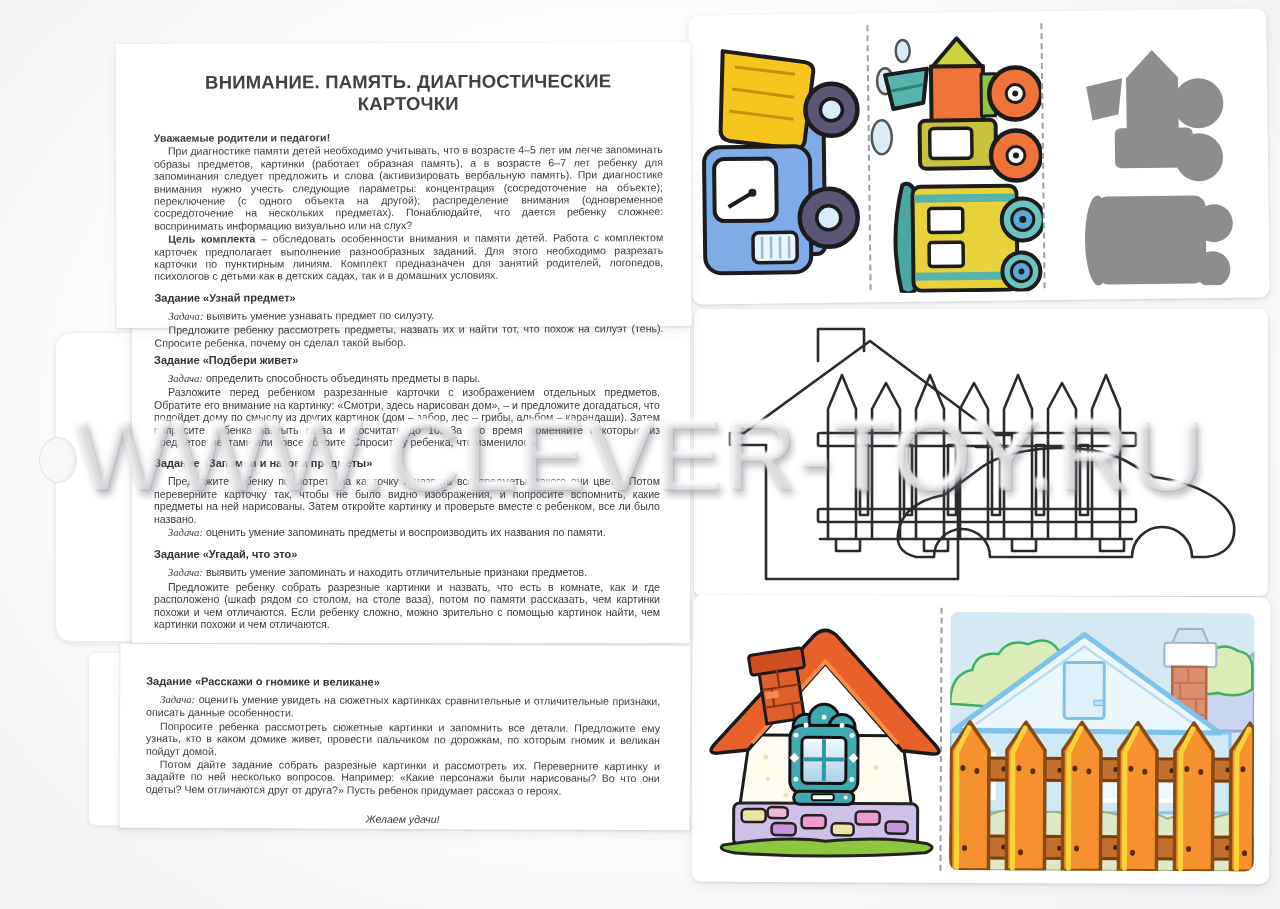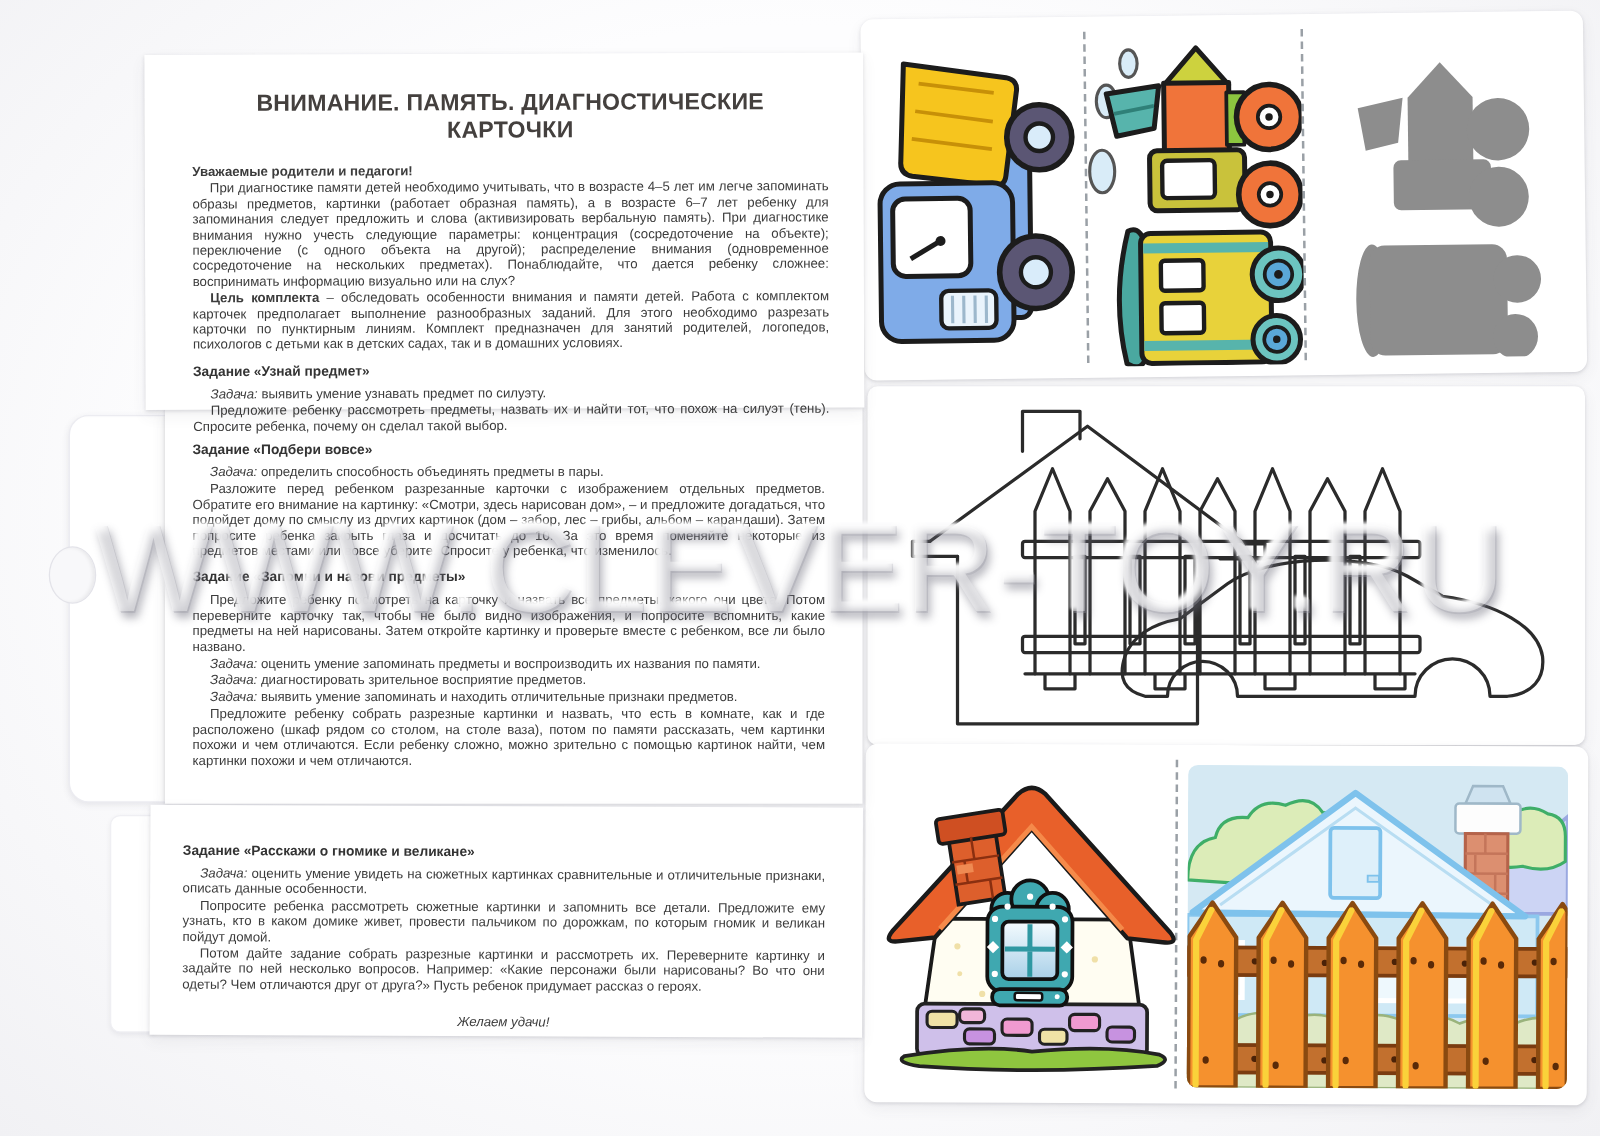--- a/index.html
+++ b/index.html
@@ -17,21 +17,21 @@
     box-shadow:inset -8px 0 10px -8px rgba(0,0,0,.10),0 2px 5px rgba(70,70,90,.10);}
   .flap .notch{position:absolute;left:-17px;top:104px;width:36px;height:44px;border-radius:50%;
     background:#f8f8fa;border:1px solid #e3e3e9;box-shadow:inset -2px 0 3px rgba(0,0,0,.06);}
   .flap2{position:absolute;left:88px;top:652px;width:34px;height:172px;background:#fff;
     border:1px solid #efeff3;border-radius:8px 0 0 8px;z-index:3;box-shadow:0 2px 4px rgba(70,70,90,.08);}
   .sheet h1{font-size:18.5px;line-height:22px;text-align:center;margin:0;color:#44403e;letter-spacing:.2px;}
   .sheet h2{font-size:11px;line-height:13px;margin:9px 0 5px;color:#333;}
   .sheet p{margin:0 0 1px;font-size:10.6px;line-height:12.4px;text-align:justify;}
   .ind{text-indent:14px;}
   .greet{font-weight:bold;margin-top:16px !important;text-align:left !important;}
-  .goal i{font-style:italic;}
+  .goal i{font-style:italic;font-family:Liberation Serif, serif;}
   .farewell{text-align:center !important;font-style:italic;margin-top:17px !important;text-indent:0 !important;}
   
   .watermark{position:absolute;left:0;width:1280px;top:398px;z-index:50;pointer-events:none;
     text-align:center;font-weight:normal;font-size:101px;letter-spacing:1px;
     color:rgba(255,255,255,.40);
     text-shadow:3px 5px 7px rgba(105,105,120,.48),-2px -2px 3px rgba(255,255,255,.95),1px 1px 0 rgba(185,185,195,.35);}
   
   .card1{left:690px;top:12px;width:578px;height:289px;border-radius:10px;transform:rotate(-.7deg);}
   .card2{left:694px;top:309px;width:574px;height:287px;border-radius:8px;}
   .card3{left:692px;top:596px;width:578px;height:287px;border-radius:10px;transform:rotate(.25deg);}
@@ -54,27 +54,27 @@
     <h1>ВНИМАНИЕ. ПАМЯТЬ. ДИАГНОСТИЧЕСКИЕ КАРТОЧКИ</h1>
     <p class="greet">Уважаемые родители и педагоги!</p>
     <p class="ind">При диагностике памяти детей необходимо учитывать, что в возрасте 4–5 лет им легче запоминать образы предметов, картинки (работает образная память), а в возрасте 6–7 лет ребенку для запоминания следует предложить и слова (активизировать вербальную память). При диагностике внимания нужно учесть следующие параметры: концентрация (сосредоточение на объекте); переключение (с одного объекта на другой); распределение внимания (одновременное сосредоточение на нескольких предметах). Понаблюдайте, что дается ребенку сложнее: воспринимать информацию визуально или на слух?</p>
     <p class="ind"><b>Цель комплекта</b><span> – обследовать особенности внимания и памяти детей. Работа с комплектом карточек предполагает выполнение разнообразных заданий. Для этого необходимо разрезать карточки по пунктирным линиям. Комплект предназначен для занятий родителей, логопедов, психологов с детьми как в детских садах, так и в домашних условиях.</span></p>
     <h2>Задание «Узнай предмет»</h2>
     <p class="ind goal"><i>Задача:</i><span> выявить умение узнавать предмет по силуэту.</span></p>
     <p class="ind">Предложите ребенку рассмотреть предметы, назвать их и найти тот, что похож на силуэт (тень). Спросите ребенка, почему он сделал такой выбор.</p>
   </section>
 
   <section class="sheet sheet2">
-    <h2>Задание «Подбери вовсе»</h2>
+    <h2>Задание «Подбери живет»</h2>
     <p class="ind goal"><i>Задача:</i><span> определить способность объединять предметы в пары.</span></p>
     <p class="ind">Разложите перед ребенком разрезанные карточки с изображением отдельных предметов. Обратите его внимание на картинку: «Смотри, здесь нарисован дом», – и предложите догадаться, что подойдет дому по смыслу из других картинок (дом – забор, лес – грибы, альбом – карандаши). Затем попросите ребенка закрыть глаза и досчитать до 10. За это время поменяйте некоторые из предметов местами или вовсе уберите. Спросите у ребенка, что изменилось.</p>
     <h2>Задание «Запомни и назови предметы»</h2>
     <p class="ind">Предложите ребенку посмотреть на карточку и назвать все предметы, какого они цвета. Потом переверните карточку так, чтобы не было видно изображения, и попросите вспомнить, какие предметы на ней нарисованы. Затем откройте картинку и проверьте вместе с ребенком, все ли было названо.</p>
     <p class="ind goal"><i>Задача:</i><span> оценить умение запоминать предметы и воспроизводить их названия по памяти.</span></p>
-    <p class="ind goal"><i>Задача:</i><span> диагностировать зрительное восприятие предметов.</span></p>
+    <h2>Задание «Угадай, что это»</h2>
     <p class="ind goal"><i>Задача:</i><span> выявить умение запоминать и находить отличительные признаки предметов.</span></p>
     <p class="ind">Предложите ребенку собрать разрезные картинки и назвать, что есть в комнате, как и где расположено (шкаф рядом со столом, на столе ваза), потом по памяти рассказать, чем картинки похожи и чем отличаются. Если ребенку сложно, можно зрительно с помощью картинок найти, чем картинки похожи и чем отличаются.</p>
   </section>
 
   <section class="sheet sheet3">
     <h2>Задание «Расскажи о гномике и великане»</h2>
     <p class="ind goal"><i>Задача:</i><span> оценить умение увидеть на сюжетных картинках сравнительные и отличительные признаки, описать данные особенности.</span></p>
     <p class="ind">Попросите ребенка рассмотреть сюжетные картинки и запомнить все детали. Предложите ему узнать, кто в каком домике живет, провести пальчиком по дорожкам, по которым гномик и великан пойдут домой.</p>
     <p class="ind">Потом дайте задание собрать разрезные картинки и рассмотреть их. Переверните картинку и задайте по ней несколько вопросов. Например: «Какие персонажи были нарисованы? Во что они одеты? Чем отличаются друг от друга?» Пусть ребенок придумает рассказ о героях.</p>
     <p class="farewell">Желаем удачи!</p>

